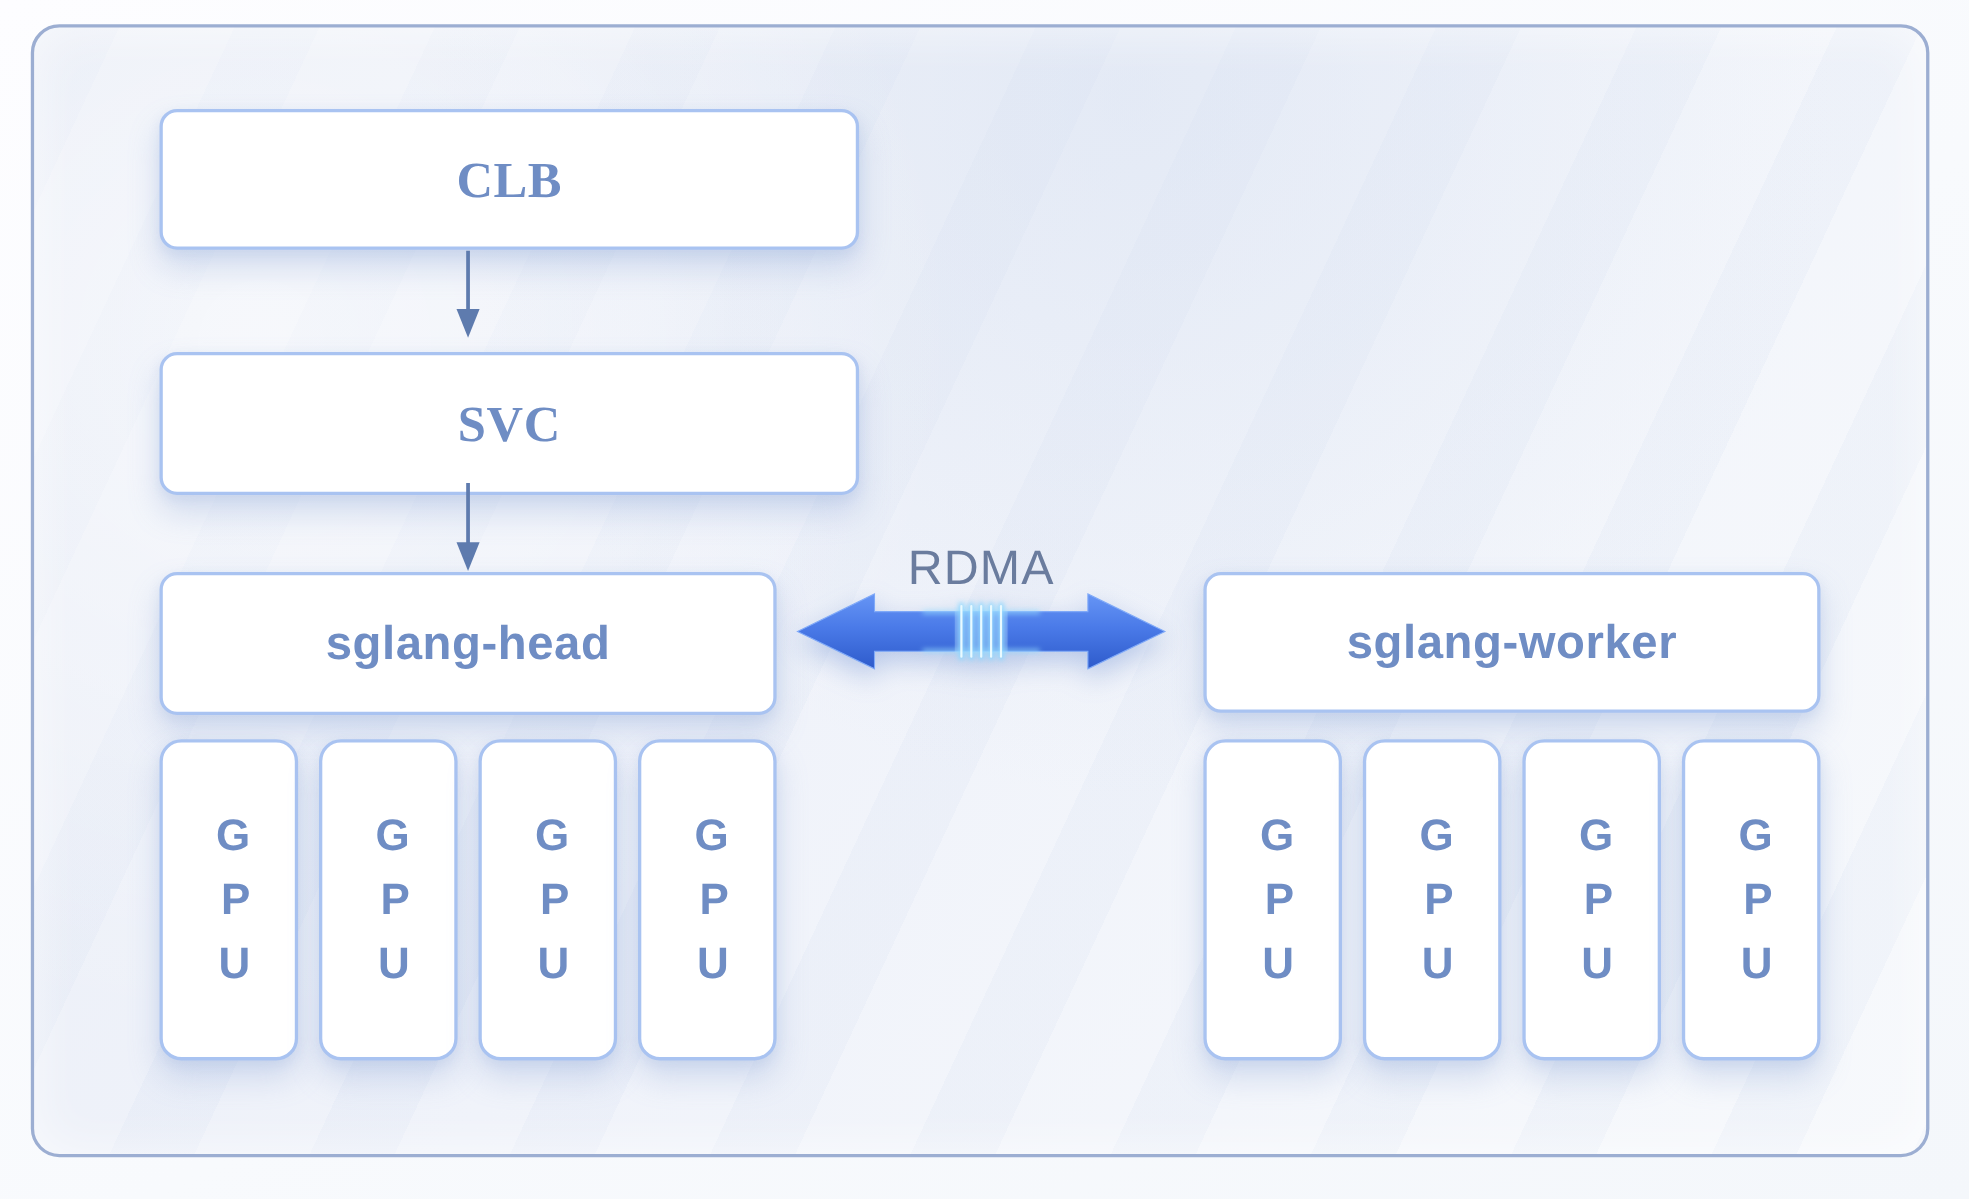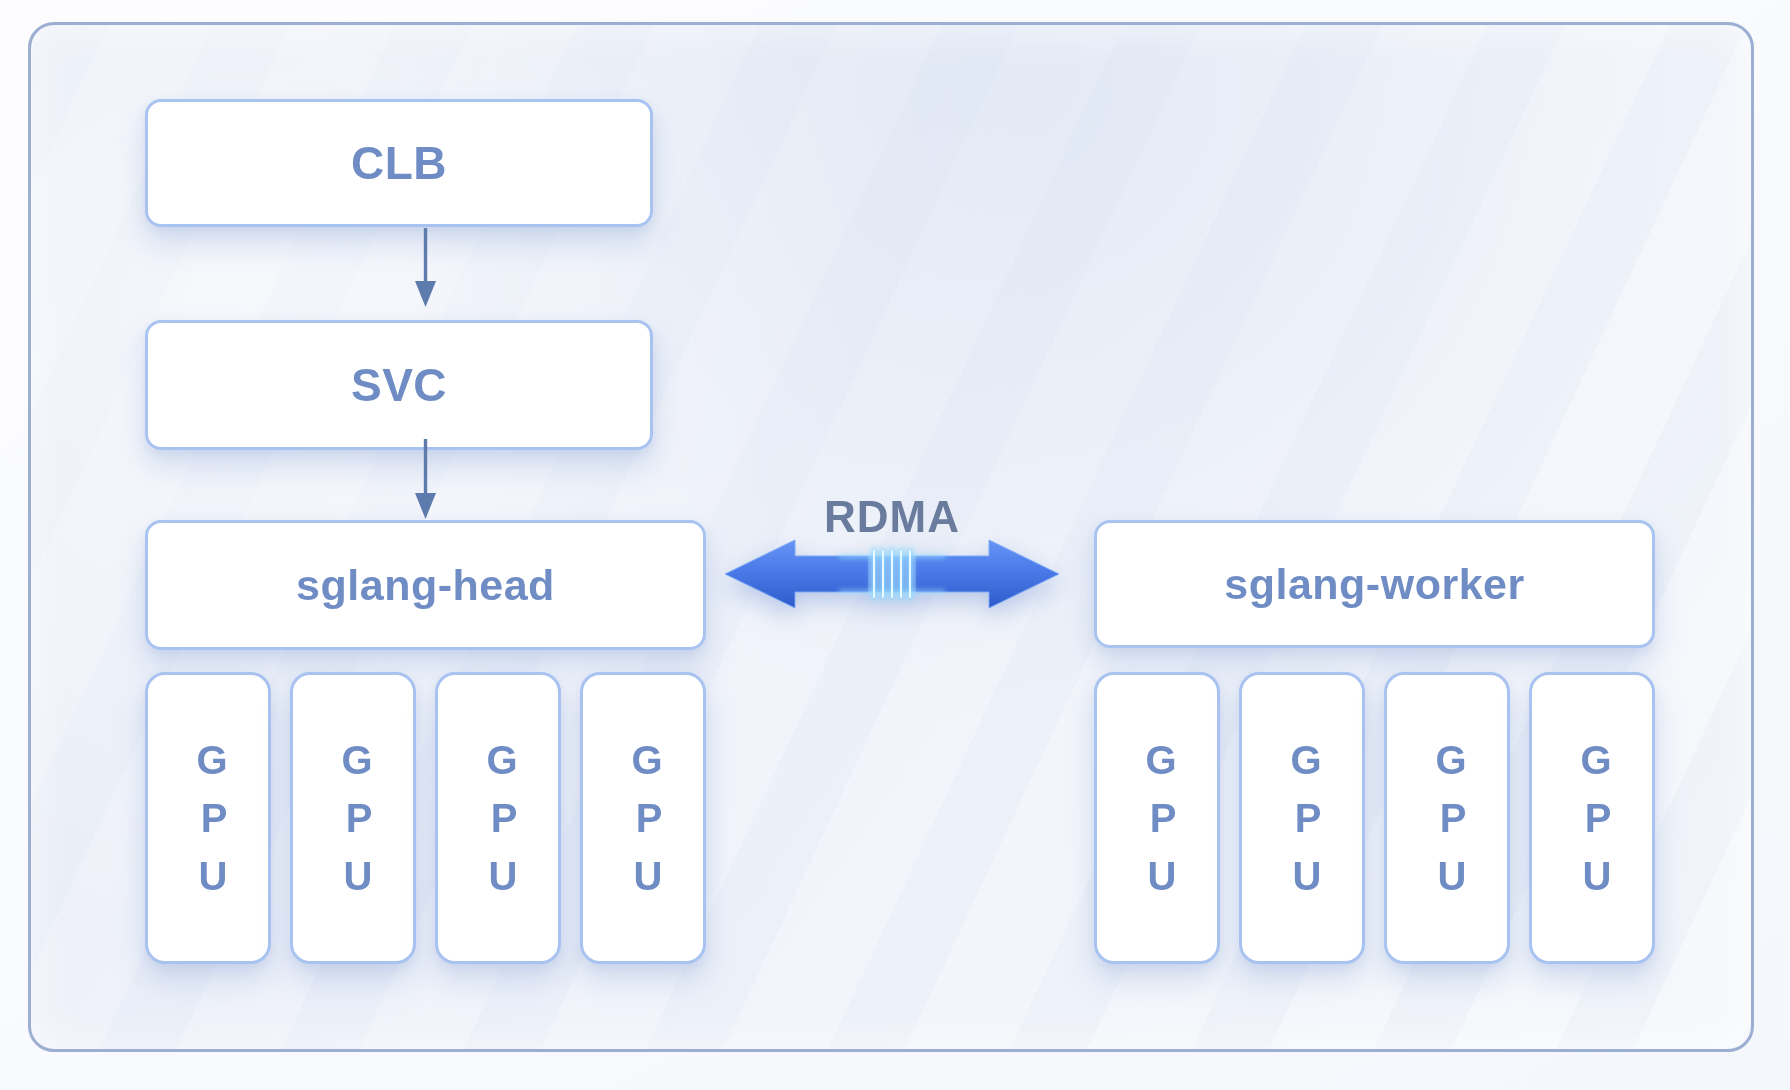--- a/index.html
+++ b/index.html
@@ -36,21 +36,21 @@
     border:3px solid #a9c3f1;
     border-radius:16px;
     display:flex;
     align-items:center;
     justify-content:center;
     color:#6f8dc4;
     font-weight:600;
     letter-spacing:0.5px;
     box-shadow: 0 16px 28px rgba(131,160,212,0.30), 0 4px 10px rgba(150,175,220,0.16);
   }
-  .node-clb, .node-svc { left:145px; width:508px; height:128px; font-size:46px; }
+  .node-clb, .node-svc { left:145px; width:636px; height:128px; font-size:46px;font-family:Liberation Serif, serif; }
   .node-clb   { top:99px;  }
   .node-svc   { top:308px; height:130px;margin-top:12px; }
   .node-head  { left:145px;  top:520px; width:561px; height:130px; font-size:43px;text-align:center; }
   .node-worker{ left:1094px; top:520px; width:561px; height:128px; font-size:43px; }
   .gpu {
     top:672px;
     width:126px; height:292px;
     border-radius:20px;
     font-size:40px;
   }
@@ -61,21 +61,21 @@
     line-height:1.45;
   }
   .g1 { left:145px; }  .g2 { left:290px; }  .g3 { left:435px; }  .g4 { left:580px; }
   .g5 { left:1094px; } .g6 { left:1239px; } .g7 { left:1384px; } .g8 { left:1529px; }
   .connector { position:absolute; }
   .rdma-label {
     position:absolute;
     left:722px; top:492px; width:340px;
     text-align:center;
     font-size:44px;
-    font-weight:700;
+    font-weight:400;
     color:#6a7c9e;
     letter-spacing:1px;
   }
   .rdma-arrow {
     position:absolute;
     left:722px; top:537px;
     width:340px; height:74px;
     filter: drop-shadow(0 9px 12px rgba(80,120,200,0.35));
   }
 </style>

